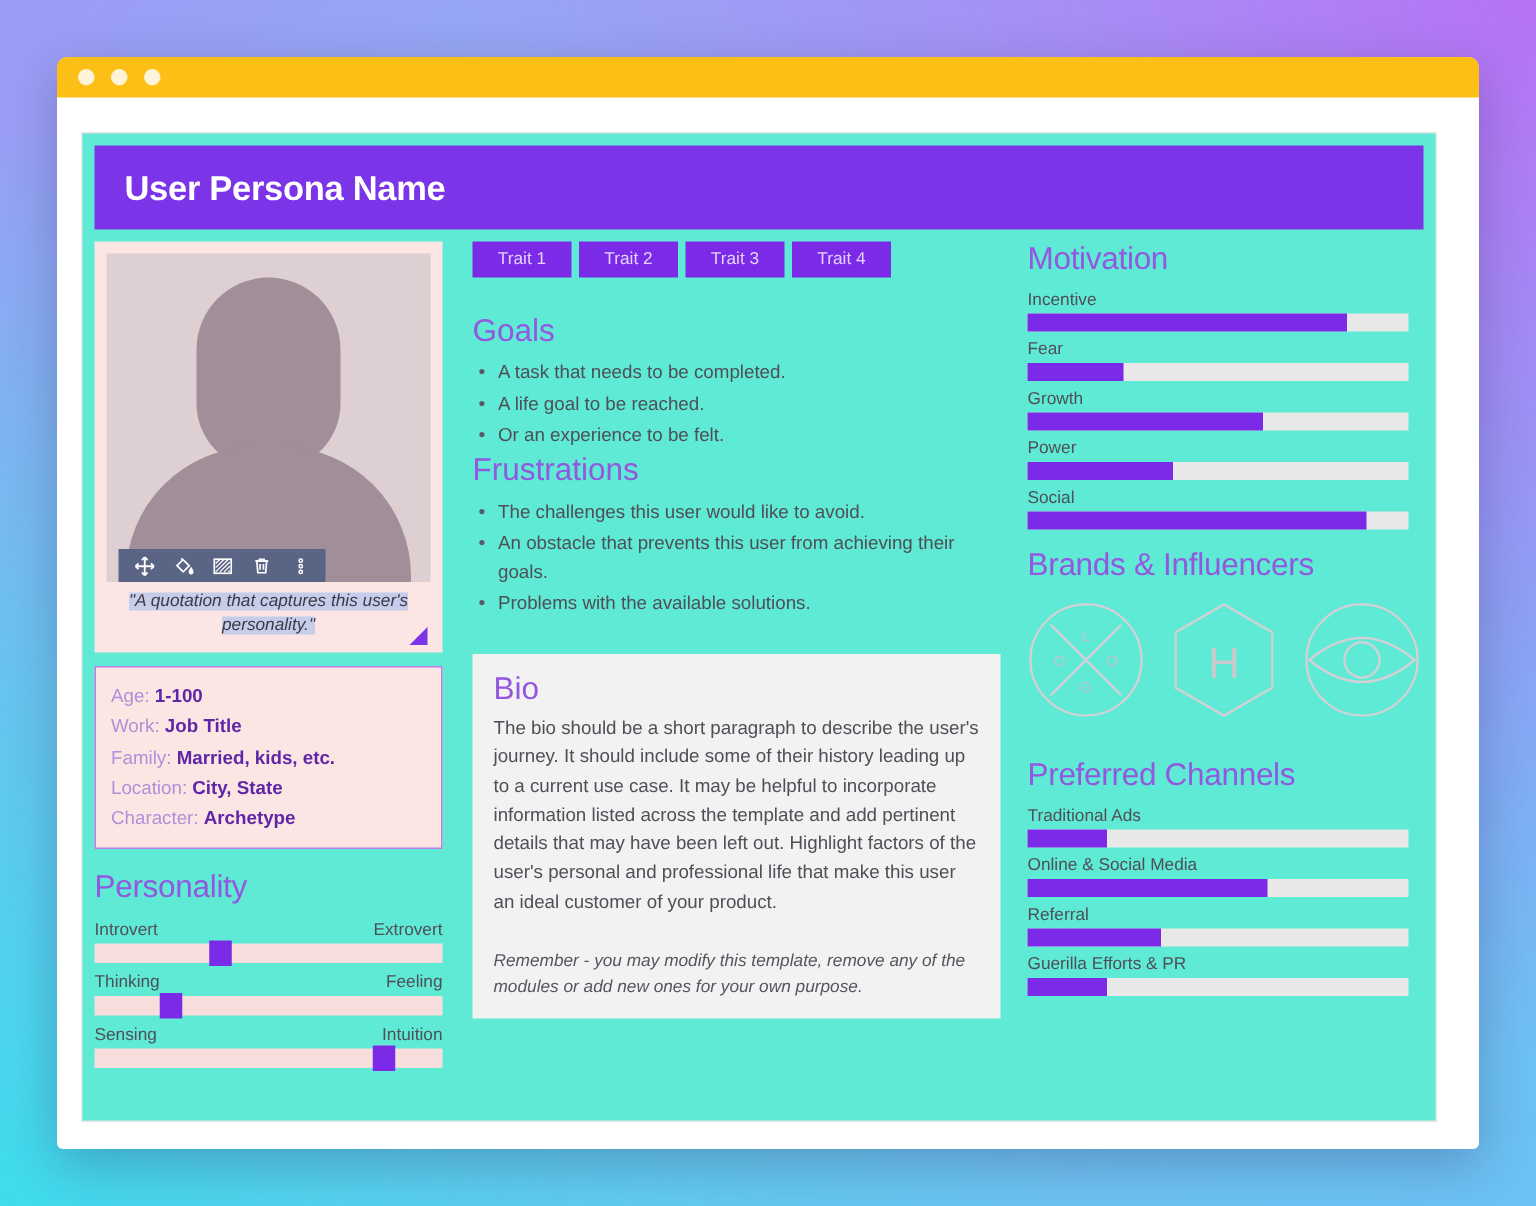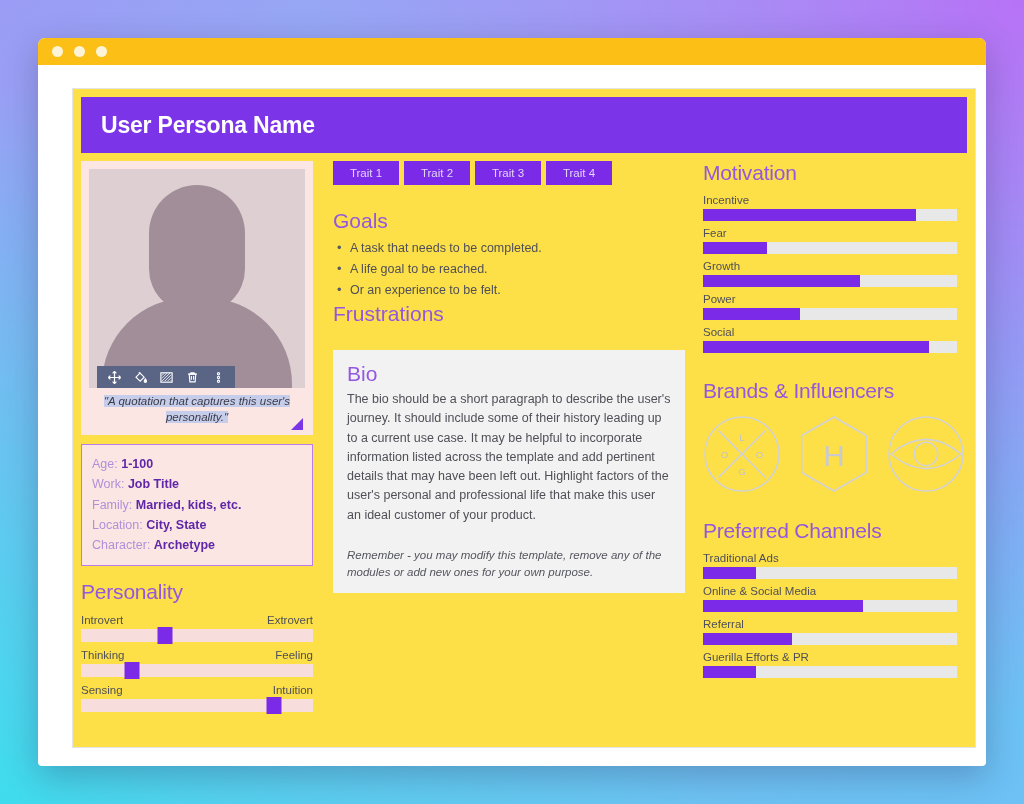--- a/index.html
+++ b/index.html
@@ -31,23 +31,23 @@
     background: #fbbf16;
     display: flex;
     align-items: center;
     padding-left: 14px;
     gap: 11px;
   }
   .dot { width: 11px; height: 11px; border-radius: 50%; background: #fdf3d6; }
 
   .page {
     position: absolute;
-    left: 34px; top: 50px;
+    left: 16px; top: 50px;
     width: 904px; height: 660px;
-    background: #fde047;
+    background: #5eead4;
     border: 1px solid #e4e4e6;
   }
 
   
   .persona-header {
     height: 56px;
     margin: 8px 8px 0 8px;
     background: #7b34e8;
     display: flex;
     align-items: center;
@@ -223,21 +223,21 @@
     line-height: 1.5;
     color: #55555f;
   }
 
   
   .bar-row { margin-bottom: 6px; }
   .bar-label { font-size: 11.5px; color: #4f4f57; margin-bottom: 3px; }
   .bar-track { height: 12px; background: #e8e8e8; position: relative; }
   .bar-fill { height: 100%; background: #7b2ae8; }
 
-  .brands { margin-top: 26px; }
+  .brands { margin-top: 12px; }
   .logos { display: flex; gap: 14px; margin-top: 12px; justify-content: flex-start; }
   .logo svg { display: block; }
 
   .channels { margin-top: 26px; }
 
   .mot-head { margin-bottom: 9px; }
 </style>
 </head>
 <body>
 
@@ -382,20 +382,25 @@
           <div class="list-title">Goals</div>
           <ul class="bullets">
             <li>A task that needs to be completed.</li>
             <li>A life goal to be reached.</li>
             <li>Or an experience to be felt.</li>
           </ul>
         </div>
 
         <div class="frustrations">
           <div class="list-title">Frustrations</div>
+          <ul class="bullets">
+            <li>The challenges this user would like to avoid.</li>
+            <li>An obstacle that prevents this user from achieving their goals.</li>
+            <li>Problems with the available solutions.</li>
+          </ul>
         </div>
 
         <div class="bio">
           <div class="bio-title">Bio</div>
           <div class="bio-text">The bio should be a short paragraph to describe the user's journey. It should include some of their history leading up to a current use case. It may be helpful to incorporate information listed across the template and add pertinent details that may have been left out. Highlight factors of the user's personal and professional life that make this user an ideal customer of your product.</div>
           <div class="bio-note">Remember - you may modify this template, remove any of the modules or add new ones for your own purpose.</div>
         </div>
 
       </div>
 

